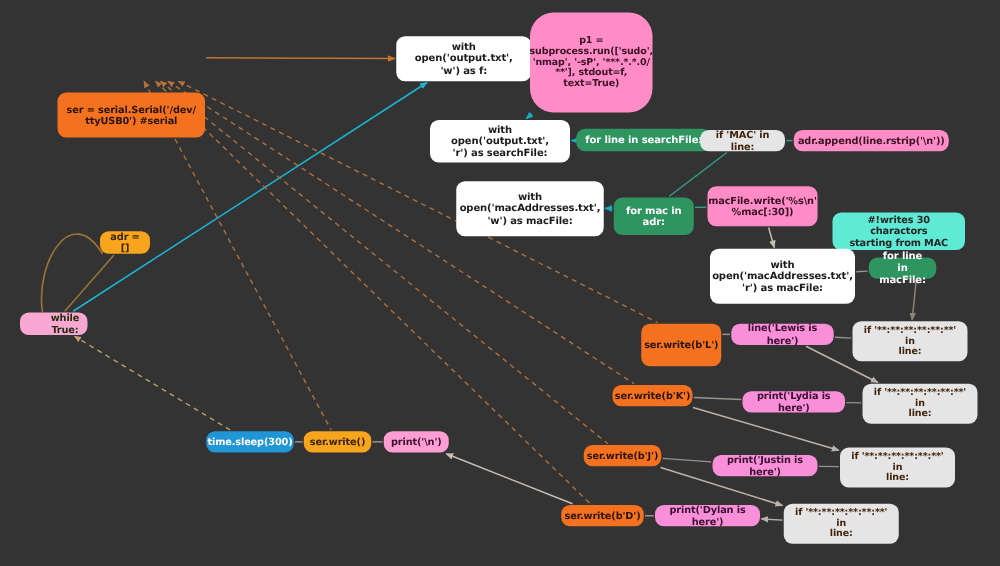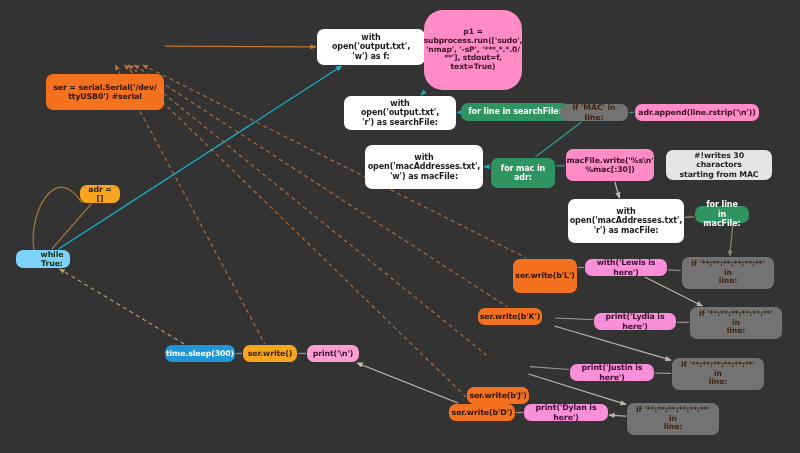--- a/index.html
+++ b/index.html
@@ -38,24 +38,24 @@
     padding: 3px 6px;
     z-index: 5;
   }
   
   .n-orange   { background:#F4711F; color:#2a1505; }
   .n-amber    { background:#F7A51D; color:#3a2402; }
   .n-white    { background:#FFFFFF; color:#1b1b1b; }
   .n-pink     { background:#FF8CC6; color:#3a1226; }
   .n-pinklt   { background:#F98FD9; color:#3a1030; }
   .n-green    { background:#2E9460; color:#ffffff; }
-  .n-peach    { background:#737373; color:#40230a; }
-  .n-chartreuse { background:#7dd3fc; color:#22300a;padding-left:24px; }
+  .n-peach    { background:#e5e5e5; color:#40230a; }
+  .n-chartreuse { background:#f9a8d4; color:#22300a;padding-left:24px; }
   .n-blue     { background:#2196D6; color:#ffffff; }
-  .n-grey     { background:#e5e5e5; color:#242424; }
+  .n-grey     { background:#5eead4; color:#242424;margin-top:20px; }
   .n-rose     { background:#FF9ED2; color:#3a1030; }
 </style>
 </head>
 <body>
 
 <div id="canvas">
   <svg id="edges" viewBox="0 0 800 453">
       <defs>
         <marker id="arrow0" viewBox="0 0 10 10" refX="8.5" refY="5" markerWidth="5.5" markerHeight="5.5" orient="auto-start-reverse">
           <path d="M 0 1 L 9.5 5 L 0 9 z" fill="#C2762E"></path>
@@ -172,30 +172,30 @@
       <div class="node n-grey" style="left: 666px; top: 150px; width: 106px; height: 30px; font-size: 7.8px;">#!writes 30 charactors
 starting from MAC</div>
       <div class="node n-white" style="left: 568px; top: 199px; width: 116px; height: 44px; font-size: 8px;">with
 open('macAddresses.txt',
 'r') as macFile:</div>
       <div class="node n-green" style="left: 695px; top: 206px; width: 54px; height: 17px; font-size: 8px;">for line in macFile:</div>
       <div class="node n-amber" style="left: 80px; top: 185px; width: 40px; height: 18px; font-size: 7.8px;">adr = []</div>
       <div class="node n-chartreuse" style="left: 16px; top: 250px; width: 54px; height: 18px; font-size: 7.8px;">while True:</div>
       <div class="node n-peach" style="left: 682px; top: 257px; width: 92px; height: 32px; font-size: 7.6px;">if '**:**:**:**:**:**' in
 line:</div>
-      <div class="node n-pinklt" style="left: 585px; top: 259px; width: 82px; height: 17px; font-size: 7.8px;">with('Lewis is here')</div>
+      <div class="node n-pinklt" style="left: 585px; top: 259px; width: 82px; height: 17px; font-size: 7.8px;">line('Lewis is here')</div>
       <div class="node n-orange" style="left: 513px; top: 259px; width: 64px; height: 34px; font-size: 7.8px;">ser.write(b'L')</div>
       <div class="node n-peach" style="left: 690px; top: 307px; width: 92px; height: 32px; font-size: 7.6px;">if '**:**:**:**:**:**' in
 line:</div>
       <div class="node n-pinklt" style="left: 594px; top: 313px; width: 82px; height: 17px; font-size: 7.8px;">print('Lydia is here')</div>
-      <div class="node n-orange" style="left: 478px; top: 308px; width: 64px; height: 17px; font-size: 7.8px;">ser.write(b'K')</div>
+      <div class="node n-orange" style="left: 490px; top: 308px; width: 64px; height: 17px; font-size: 7.8px;">ser.write(b'K')</div>
       <div class="node n-peach" style="left: 672px; top: 358px; width: 92px; height: 32px; font-size: 7.6px;">if '**:**:**:**:**:**' in
 line:</div>
       <div class="node n-pinklt" style="left: 570px; top: 364px; width: 84px; height: 17px; font-size: 7.8px;">print('Justin is here')</div>
-      <div class="node n-orange" style="left: 467px; top: 356px; width: 62px; height: 17px; font-size: 7.8px; margin-top: 31px;">ser.write(b'J')</div>
+      <div class="node n-orange" style="left: 467px; top: 356px; width: 62px; height: 17px; font-size: 7.8px;">ser.write(b'J')</div>
       <div class="node n-peach" style="left: 627px; top: 403px; width: 92px; height: 32px; font-size: 7.6px;">if '**:**:**:**:**:**' in
 line:</div>
       <div class="node n-pinklt" style="left: 524px; top: 404px; width: 84px; height: 17px; font-size: 7.8px;">print('Dylan is here')</div>
       <div class="node n-orange" style="left: 449px; top: 404px; width: 66px; height: 17px; font-size: 7.8px;">ser.write(b'D')</div>
       <div class="node n-rose" style="left: 307px; top: 345px; width: 52px; height: 17px; font-size: 7.8px;">print('\n')</div>
       <div class="node n-amber" style="left: 243px; top: 345px; width: 54px; height: 17px; font-size: 7.8px;">ser.write()</div>
       <div class="node n-blue" style="left: 165px; top: 345px; width: 70px; height: 17px; font-size: 7.8px;">time.sleep(300)</div>
     </div>
 </div>
 

